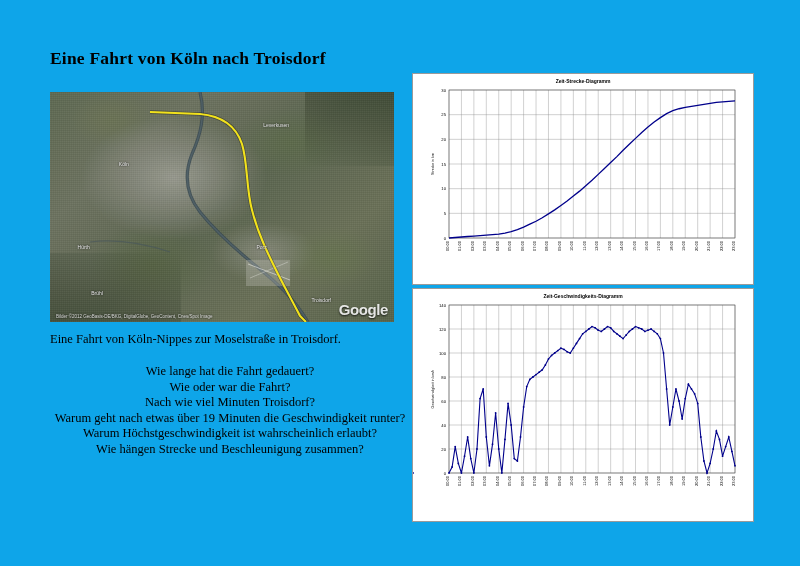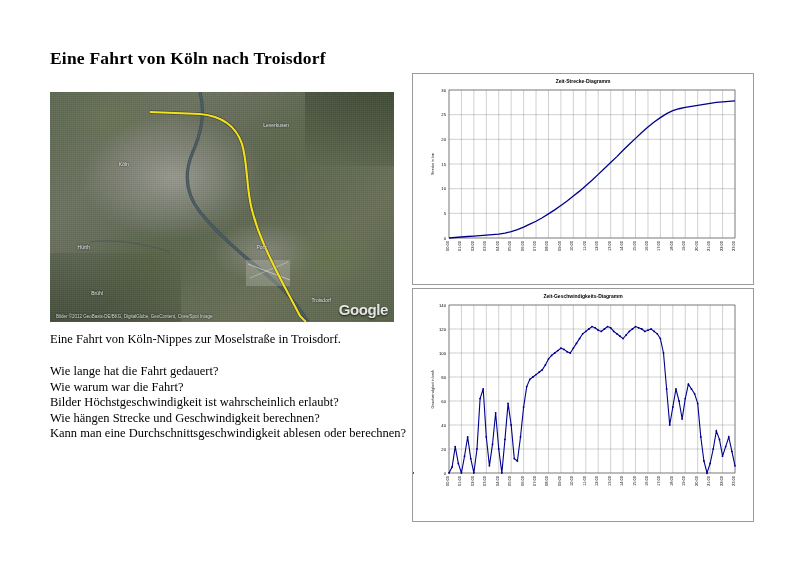--- a/index.html
+++ b/index.html
@@ -7,21 +7,21 @@
     padding: 0;
     background: #bdbdbd;
   }
   body {
     font-family: "Liberation Serif", serif;
   }
   .page {
     position: relative;
     width: 800px;
     height: 566px;
-    background: #ffffff;
+    background: #0ea5e9;
     overflow: hidden;
   }
   .title {
     position: absolute;
     left: 50px;
     top: 48px;
     font-family: "Liberation Serif", serif;
     font-weight: bold;
     font-size: 17.5px;
     color: #000;
@@ -132,21 +132,21 @@
   }
   .questions {
     position: absolute;
     left: 50px;
     top: 364px;
     width: 360px;
     font-size: 12.5px;
     line-height: 15.6px;
     color: #000;
   }
-  .questions div { white-space: nowrap; }
+  .questions div { white-space: nowrap; text-align: center; }
   
   .chart-box {
     position: absolute;
     background: #ffffff;
     border: 1px solid #9a9a9a;
   }
   #chart-distance { left: 412px; top: 73px; width: 340px; height: 210px; }
   #chart-speed   { left: 412px; top: 288px; width: 340px; height: 232px; }
   .chart-title {
     position: absolute;
@@ -213,24 +213,25 @@
     <div class="map-label" style="left:8%;top:66%;">Hürth</div>
 
     <div class="map-credit">Bilder ©2012 GeoBasis-DE/BKG, DigitalGlobe, GeoContent, Cnes/Spot Image</div>
     <div class="map-brand">Google</div>
   </div>
 
   <div class="caption">Eine Fahrt von Köln-Nippes zur Moselstraße in Troisdorf.</div>
 
   <div class="questions">
     <div>Wie lange hat die Fahrt gedauert?</div>
-    <div>Wie warum war die Fahrt?</div>
-    <div>Bilder Höchstgeschwindigkeit ist wahrscheinlich erlaubt?</div>
-    <div>Wie hängen Strecke und Geschwindigkeit berechnen?</div>
-    <div>Kann man eine Durchschnittsgeschwindigkeit ablesen oder berechnen?</div>
+    <div>Wie oder war die Fahrt?</div>
+    <div>Nach wie viel Minuten Troisdorf?</div>
+    <div>Warum geht nach etwas über 19 Minuten die Geschwindigkeit runter?</div>
+    <div>Warum Höchstgeschwindigkeit ist wahrscheinlich erlaubt?</div>
+    <div>Wie hängen Strecke und Beschleunigung zusammen?</div>
   </div>
 
   <div class="chart-box" id="chart-distance">
     <div class="chart-title">Zeit-Strecke-Diagramm</div>
     <svg class="chart-svg" id="svg-distance" width="340" height="210">
         <rect x="36" y="16" width="286" height="148" fill="#ffffff" stroke="none"></rect>
         <line x1="36" y1="16" x2="36" y2="164" stroke="#8c8c8c" stroke-width="0.4"></line>
         <line x1="48.434782608695656" y1="16" x2="48.434782608695656" y2="164" stroke="#8c8c8c" stroke-width="0.4"></line>
         <line x1="60.869565217391305" y1="16" x2="60.869565217391305" y2="164" stroke="#8c8c8c" stroke-width="0.4"></line>
         <line x1="73.30434782608695" y1="16" x2="73.30434782608695" y2="164" stroke="#8c8c8c" stroke-width="0.4"></line>

